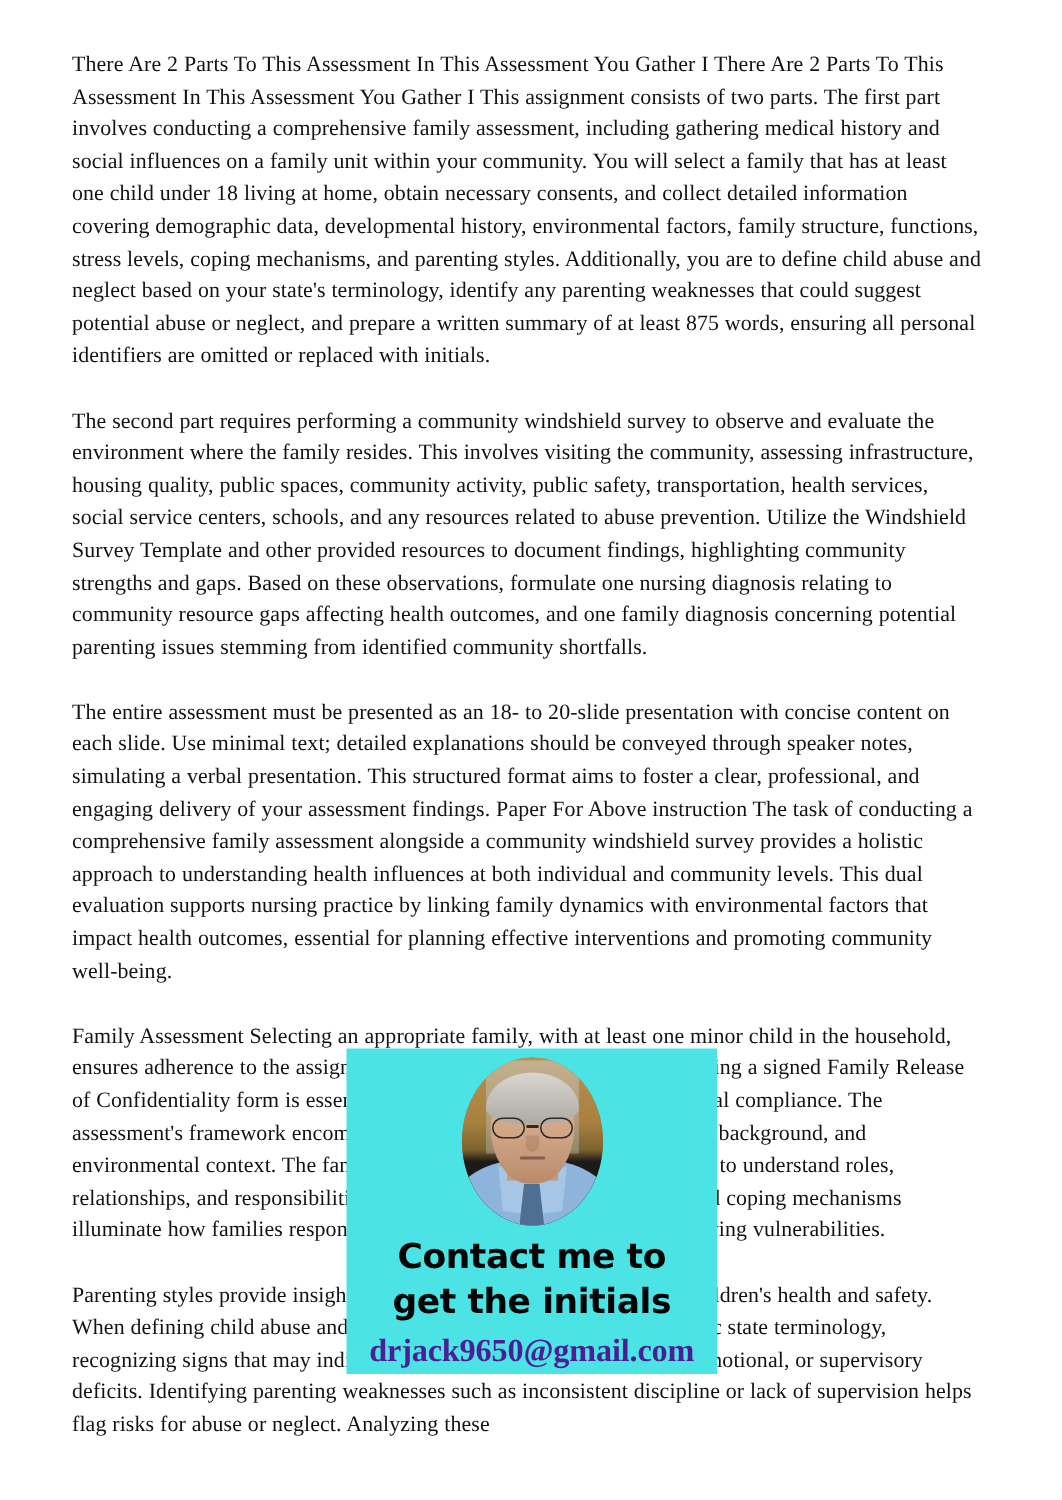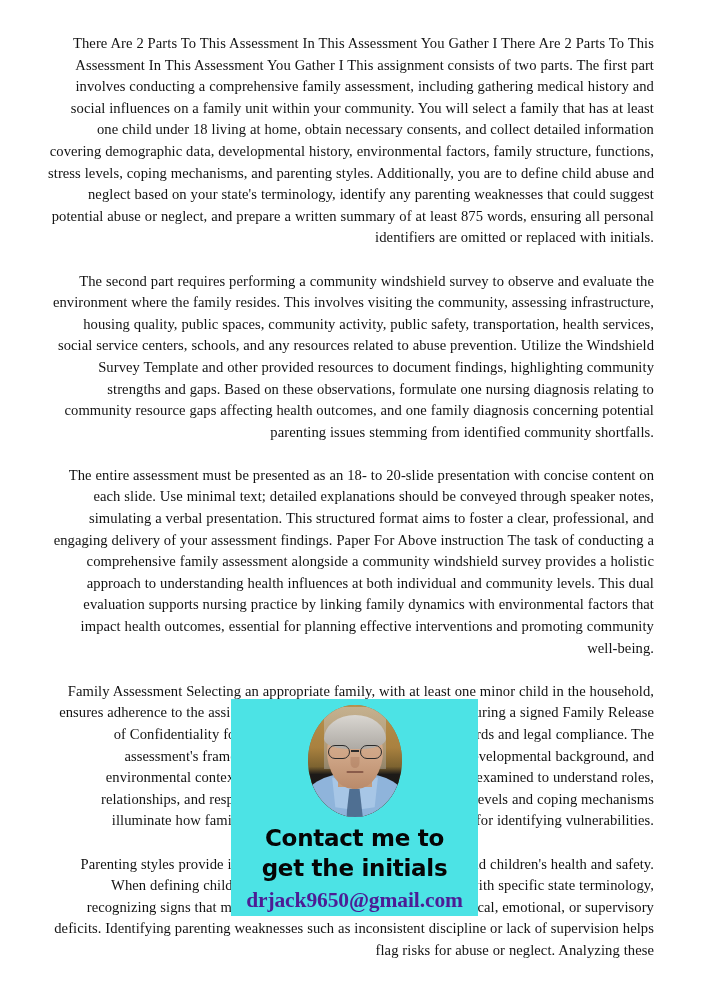--- a/index.html
+++ b/index.html
@@ -28,21 +28,21 @@
     left: 48px;
     top: 33px;
     width: 606px;
   }
 
   .para {
     font-size: 14.6px;
     line-height: 21.6px;
     color: #121212;
     margin: 0 0 21.6px 0;
-    text-align: right;
+    text-align: left;
     letter-spacing: 0.005em;
     word-spacing: 0.01em;
   }
   .para:last-child { margin-bottom: 0; }
 
   
   #contact-overlay {
     position: absolute;
     left: 231px;
     top: 699px;

